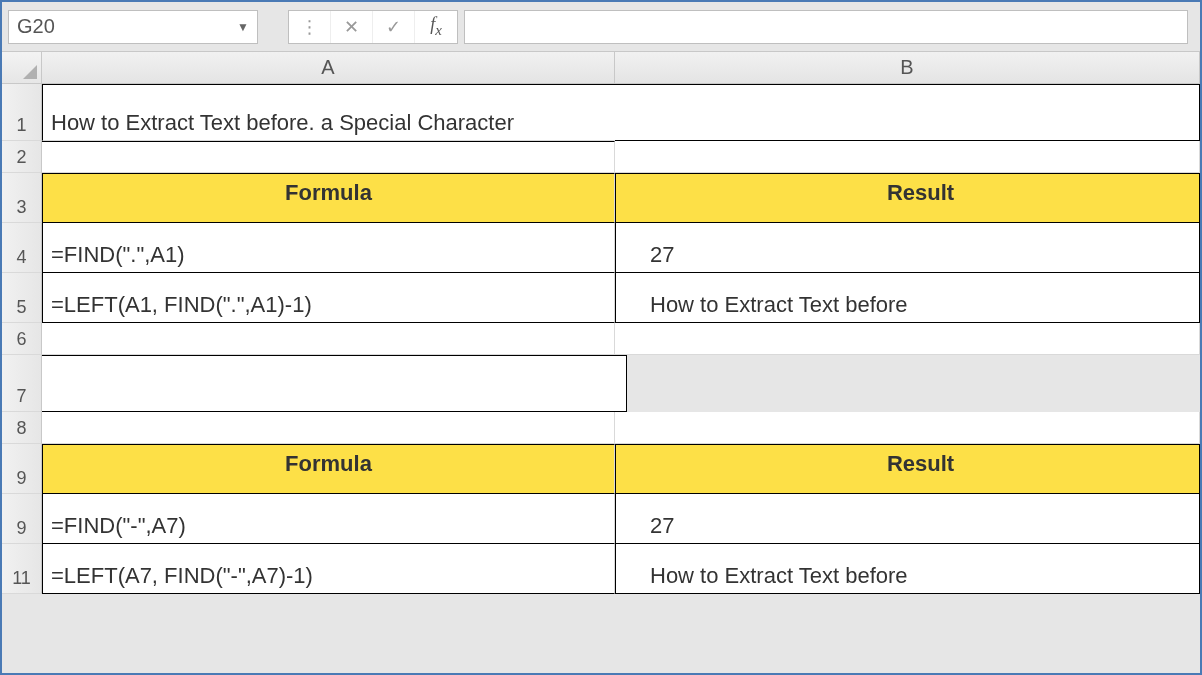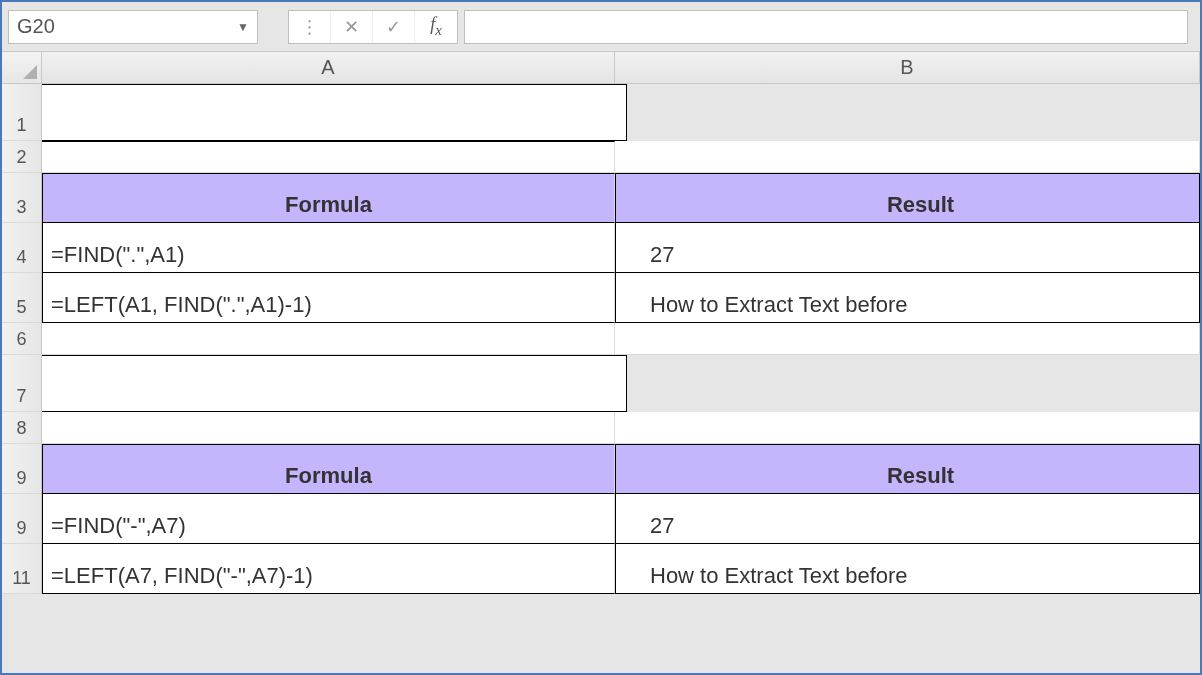--- a/index.html
+++ b/index.html
@@ -126,24 +126,24 @@
   .cB { width:585px; }
   .tall { height:57px; }
   .short { height:32px; }
   .med { height:50px; }
   
   .outline-top { border-top:1.5px solid #000; }
   .outline-bottom { border-bottom:1.5px solid #000; }
   .outline-left { border-left:1.5px solid #000; }
   .outline-right { border-right:1.5px solid #000;padding-left:34px; }
   .header-blue {
-    background:#c4b5fd;
+    background:#fde047;
     font-weight:bold;
     justify-content:center;
-    align-items:flex-end;
+    align-items:flex-start;
     color:#333;
   }
   .midline { border-bottom:1.5px solid #000; }
   .merged { }
 </style>
 </head>
 <body>
 
 <div class="frame">
 
@@ -166,20 +166,23 @@
   <div class="headers">
     <div class="corner"></div>
     <div class="colhead colA">A</div>
     <div class="colhead colB">B</div>
   </div>
 
   <div class="grid">
 
     <div class="row">
       <div class="rowhead tall">1</div>
+      <div class="cell cA tall outline-top outline-left merged" style="width:573px;border-right:none">
+        <span>How to Extract Text before. a Special Character</span>
+      </div>
       <div class="cell cB tall outline-top outline-right outline-bottom" style="border-left:none;border-bottom:1.5px solid #000"></div>
     </div>
 
     <style>
     </style>
 
     <div class="row">
       <div class="rowhead short">2</div>
       <div class="cell cA short" style="border-top:1.5px solid #000"></div>
       <div class="cell cB short"></div>

